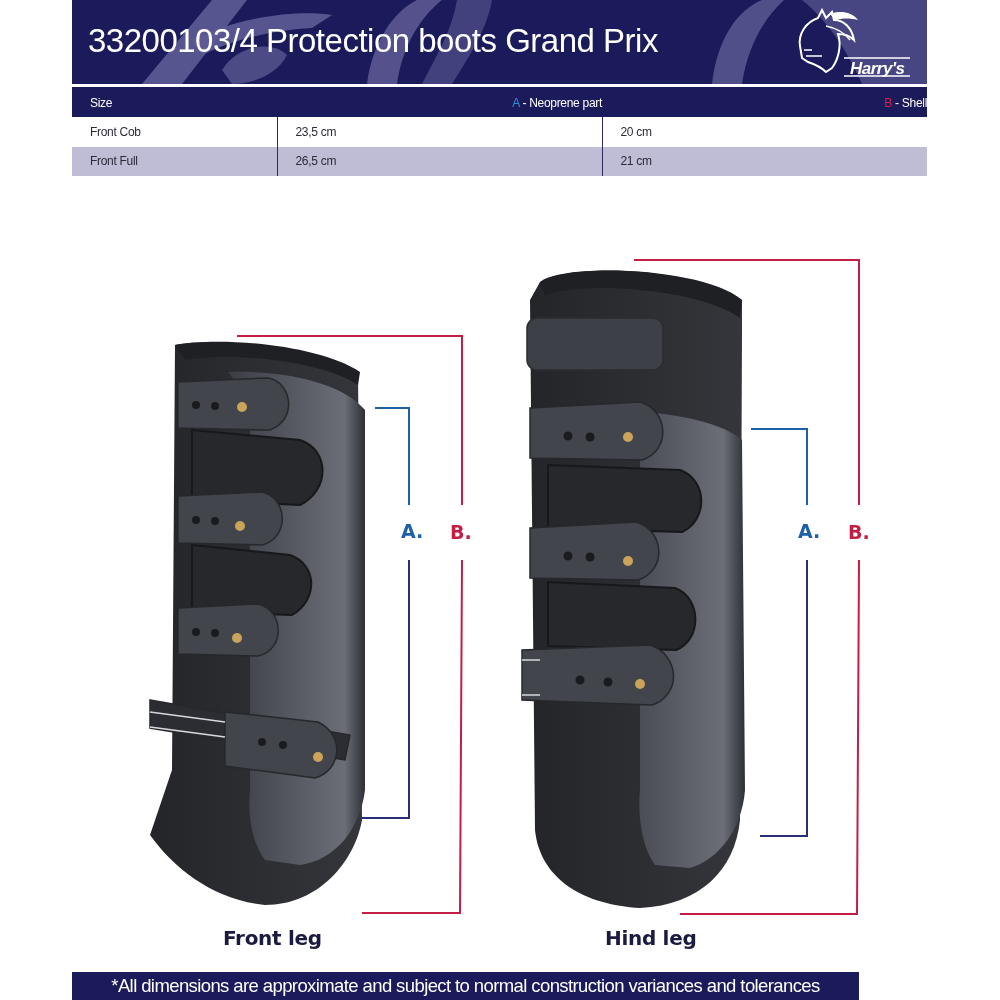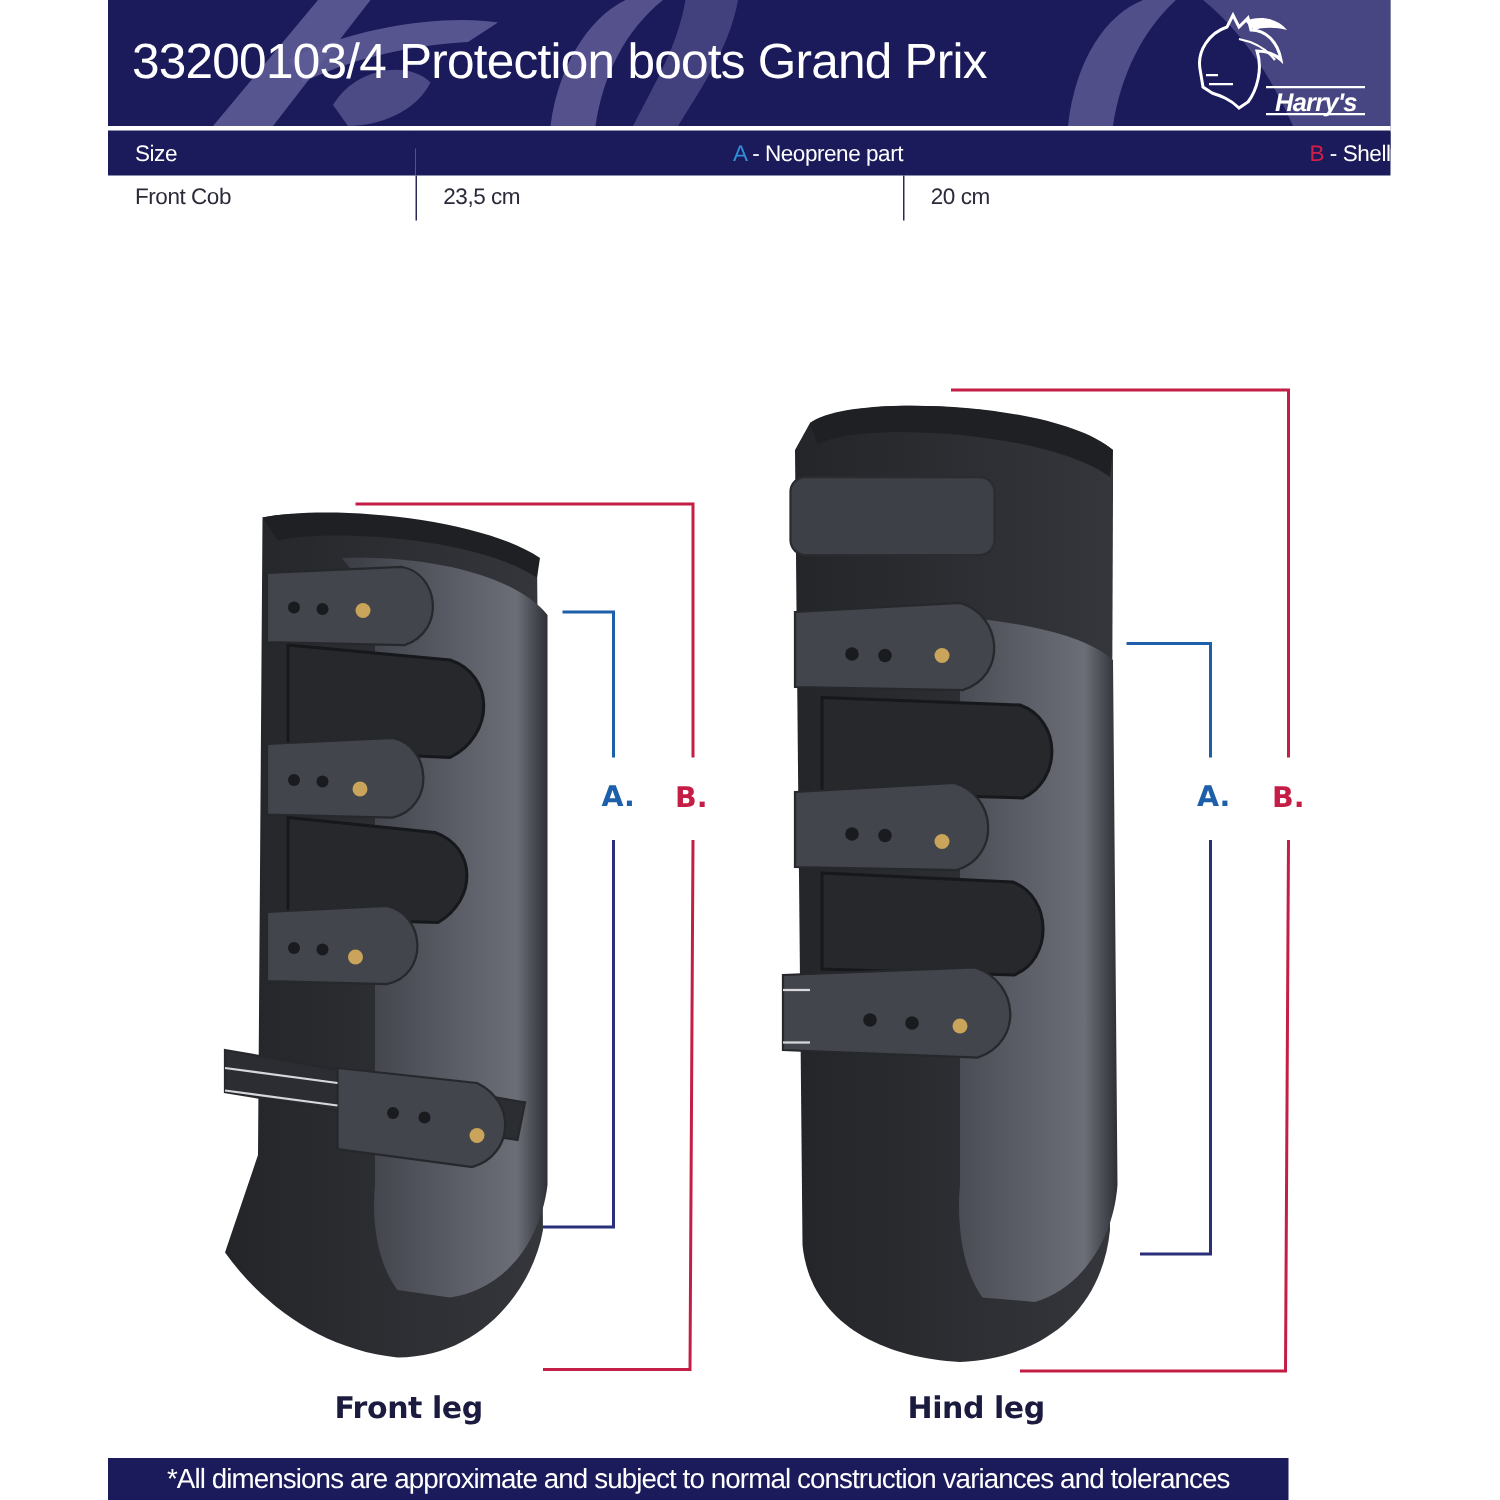--- a/index.html
+++ b/index.html
@@ -27,21 +27,21 @@
     font-family: "Liberation Sans", sans-serif; letter-spacing: -0.5px;
   }
   .brand-text span { display: block; margin-top: 31px; }
   .header-underline {
     position: absolute; left: 72px; top: 84px; width: 855px; height: 3px; background: #ffffff;
   }
 
   
   .size-table {
     position: absolute; left: 72px; top: 88px; width: 855px;
-    border-collapse: collapse; font-size: 15px; color: #2a2a3a;
+    border-collapse: collapse; font-size: 12px; color: #2a2a3a;
     font-family: "Liberation Sans", sans-serif; letter-spacing: -0.3px;
   }
   .size-table th {
     background: #1b1a5a; color: #ffffff; font-weight: normal;
     height: 29px; text-align: left; padding-left: 18px;
   }
   .size-table td { height: 29.5px; padding-left: 18px; }
   .size-table tr.alt td { background: #bfbdd6; }
   .size-table .c1 { width: 205px; }
   .size-table .c2 { width: 325px; border-left: 1.5px solid #2a2a5a; }
@@ -110,20 +110,25 @@
       <th class="c2"><span class="letter-a">A</span><span> - Neoprene part</span></th>
       <th class="c3"><span class="letter-b">B</span><span> - Shell</span></th>
     </tr>
   </thead>
   <tbody>
     <tr>
       <td class="c1">Front Cob</td>
       <td class="c2">23,5 cm</td>
       <td class="c3">20 cm</td>
     </tr>
+    <tr class="alt">
+      <td class="c1">Front Full</td>
+      <td class="c2">26,5 cm</td>
+      <td class="c3">21 cm</td>
+    </tr>
   </tbody>
 </table>
 
 <div class="illustration">
   <svg width="1000" height="720" viewBox="0 240 1000 720">
     <defs>
       <linearGradient id="shellGrad" x1="0" y1="0" x2="1" y2="0">
         <stop offset="0" stop-color="#3a3d44"></stop>
         <stop offset="0.55" stop-color="#5a5d65"></stop>
         <stop offset="0.85" stop-color="#6b6e76"></stop>

